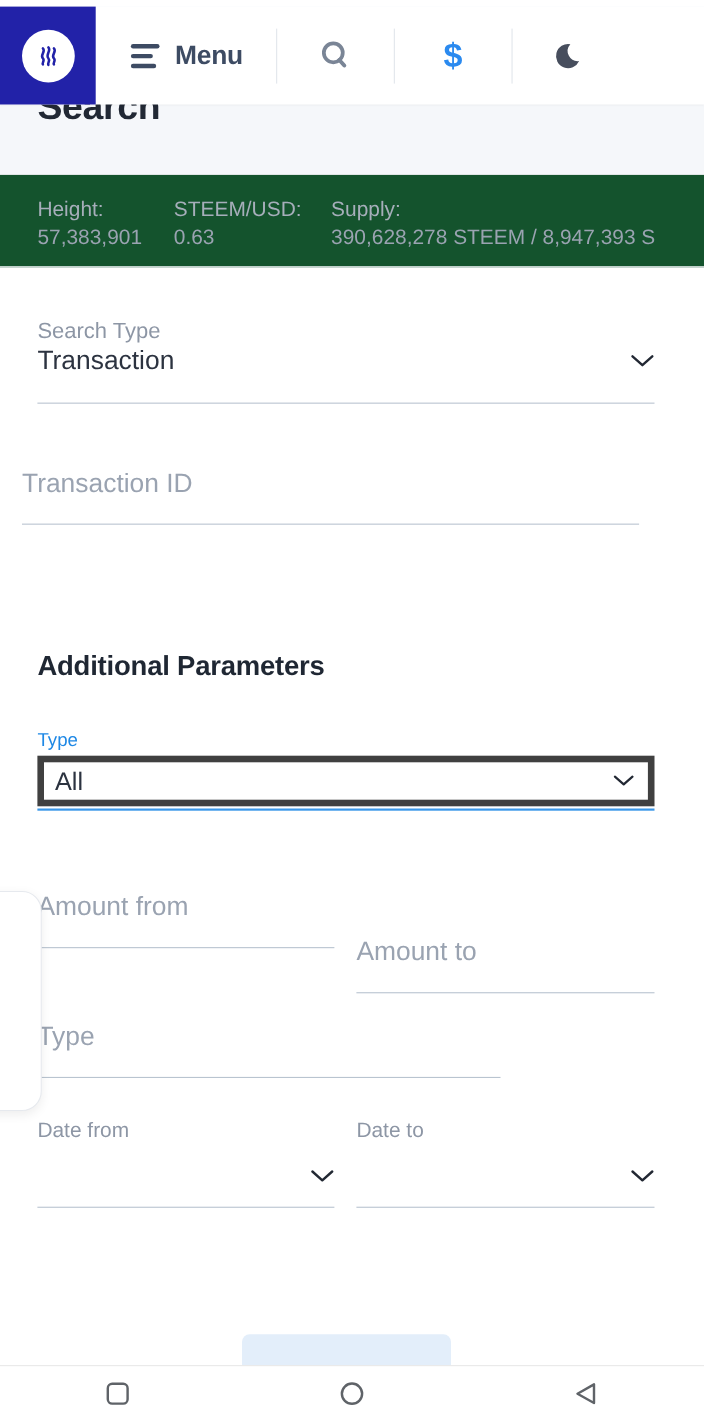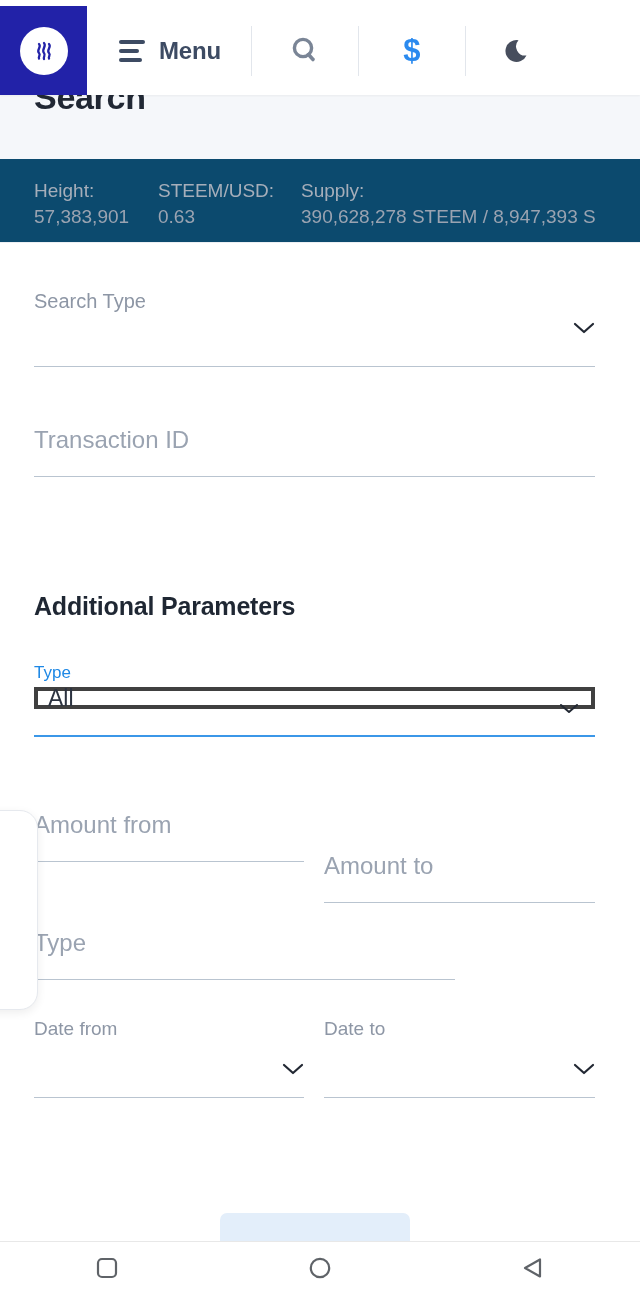--- a/index.html
+++ b/index.html
@@ -132,21 +132,21 @@
     font-weight: 700;
     color: #2b8aef;
     line-height: 1;
   }
 
   
   .stats-bar {
     position: absolute;
     top: 159px; left: 0;
     width: 640px; height: 84px;
-    background: #0c4a6e;
+    background: #14532d;
     border-bottom: 1px solid #eceff3;
     overflow: hidden;
     z-index: 2;
   }
   .stats-inner {
     position: absolute;
     left: 34px; top: 19px;
     display: flex;
     white-space: nowrap;
   }
@@ -199,21 +199,21 @@
   .chev {
     position: absolute;
     width: 22px; height: 14px;
   }
 
   
   #f-searchtype { left: 34px; top: 48px; width: 561px; height: 76px; }
   #f-searchtype .underline { width: 561px; }
 
   
-  #f-txid { left: 34px; top: 180px; width: 561px; height: 54px; }
+  #f-txid { left: 20px; top: 180px; width: 561px; height: 54px; }
   #f-txid .underline { width: 561px; }
 
   
   .section-title {
     position: absolute;
     left: 34px; top: 349px;
     font-size: 25px;
     font-weight: 700;
     color: #1f2733;
     letter-spacing: -0.2px;
@@ -225,22 +225,22 @@
     position: absolute;
     left: 0; top: 0;
     font-size: 17px;
     color: #1e88e5;
     line-height: 20px;
     font-weight: 400;
   }
   .select-box {
     position: absolute;
     left: 0; top: 24px;
-    width: 561px; height: 22px;
-    border: 4px solid #404040;
+    width: 561px; height: 46px;
+    border: 6px solid #404040;
     background: #ffffff;
     display: flex;
     align-items: center;
     padding: 0 10px;
   }
   .select-box .sel-val {
     font-size: 23px;
     color: #2c3340;
     line-height: 1;
   }
@@ -401,20 +401,21 @@
         <span class="k">Supply:</span>
         <span class="v">390,628,278 STEEM / 8,947,393 S</span>
       </div>
     </div>
   </div>
 
   <div class="form-area">
 
     <div class="field" id="f-searchtype">
       <div class="field-label-small">Search Type</div>
+      <div class="field-value">Transaction</div>
       <span class="chev" style="right:0; top:30px;">
         <svg width="22" height="14" viewBox="0 0 22 14">
           <polyline points="2,3 11,11 20,3" fill="none" stroke="#222833" stroke-width="2.2" stroke-linecap="round" stroke-linejoin="round"></polyline>
         </svg>
       </span>
       <div class="underline"></div>
     </div>
 
     <div class="field" id="f-txid">
       <div class="field-placeholder">Transaction ID</div>

